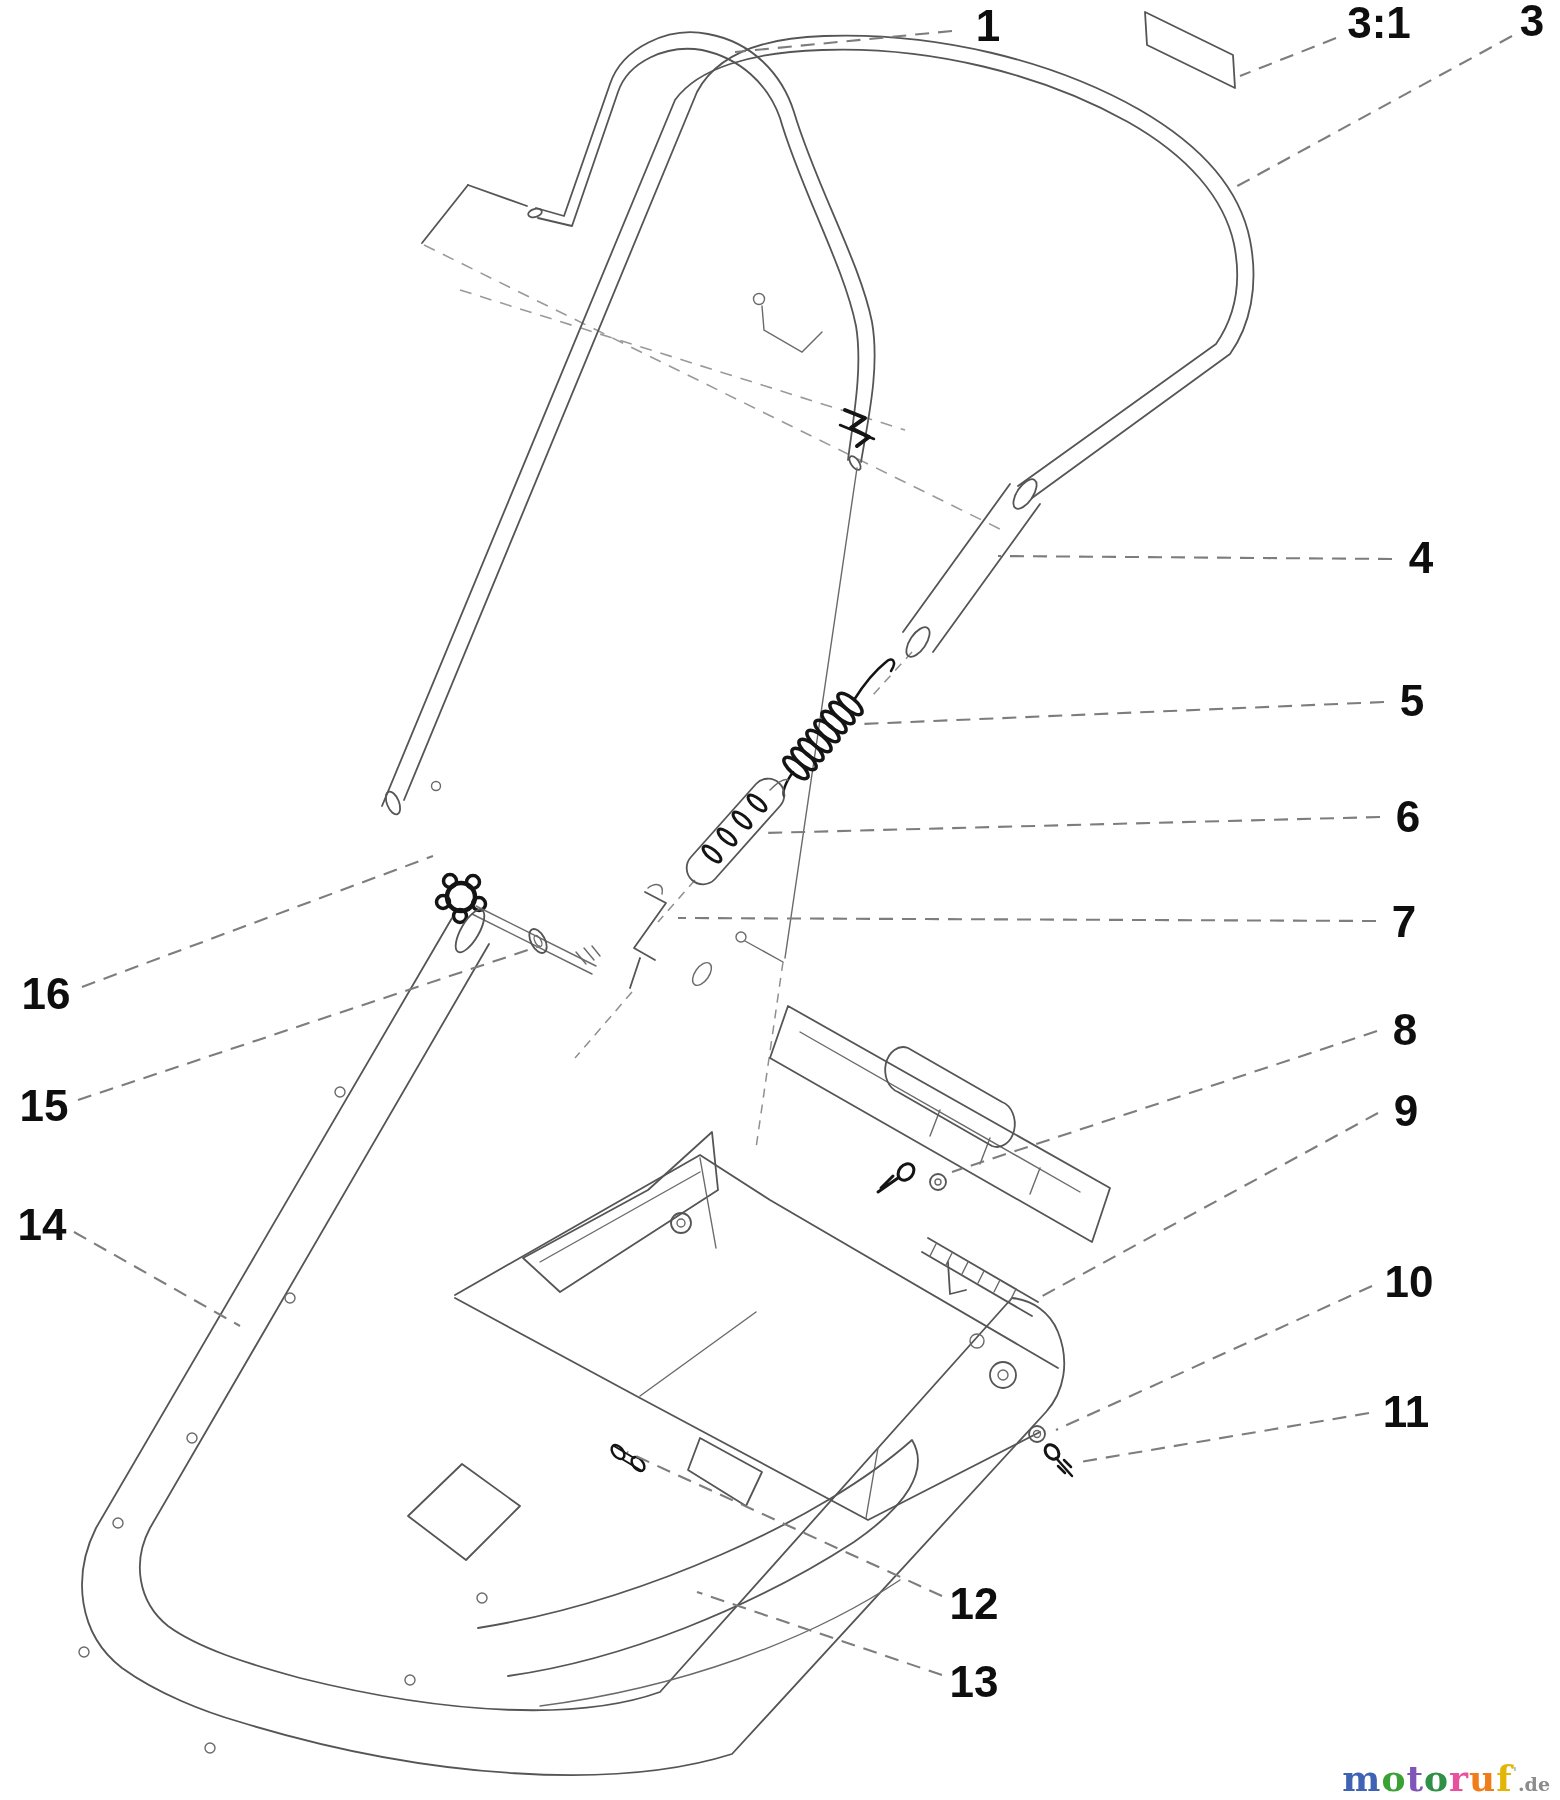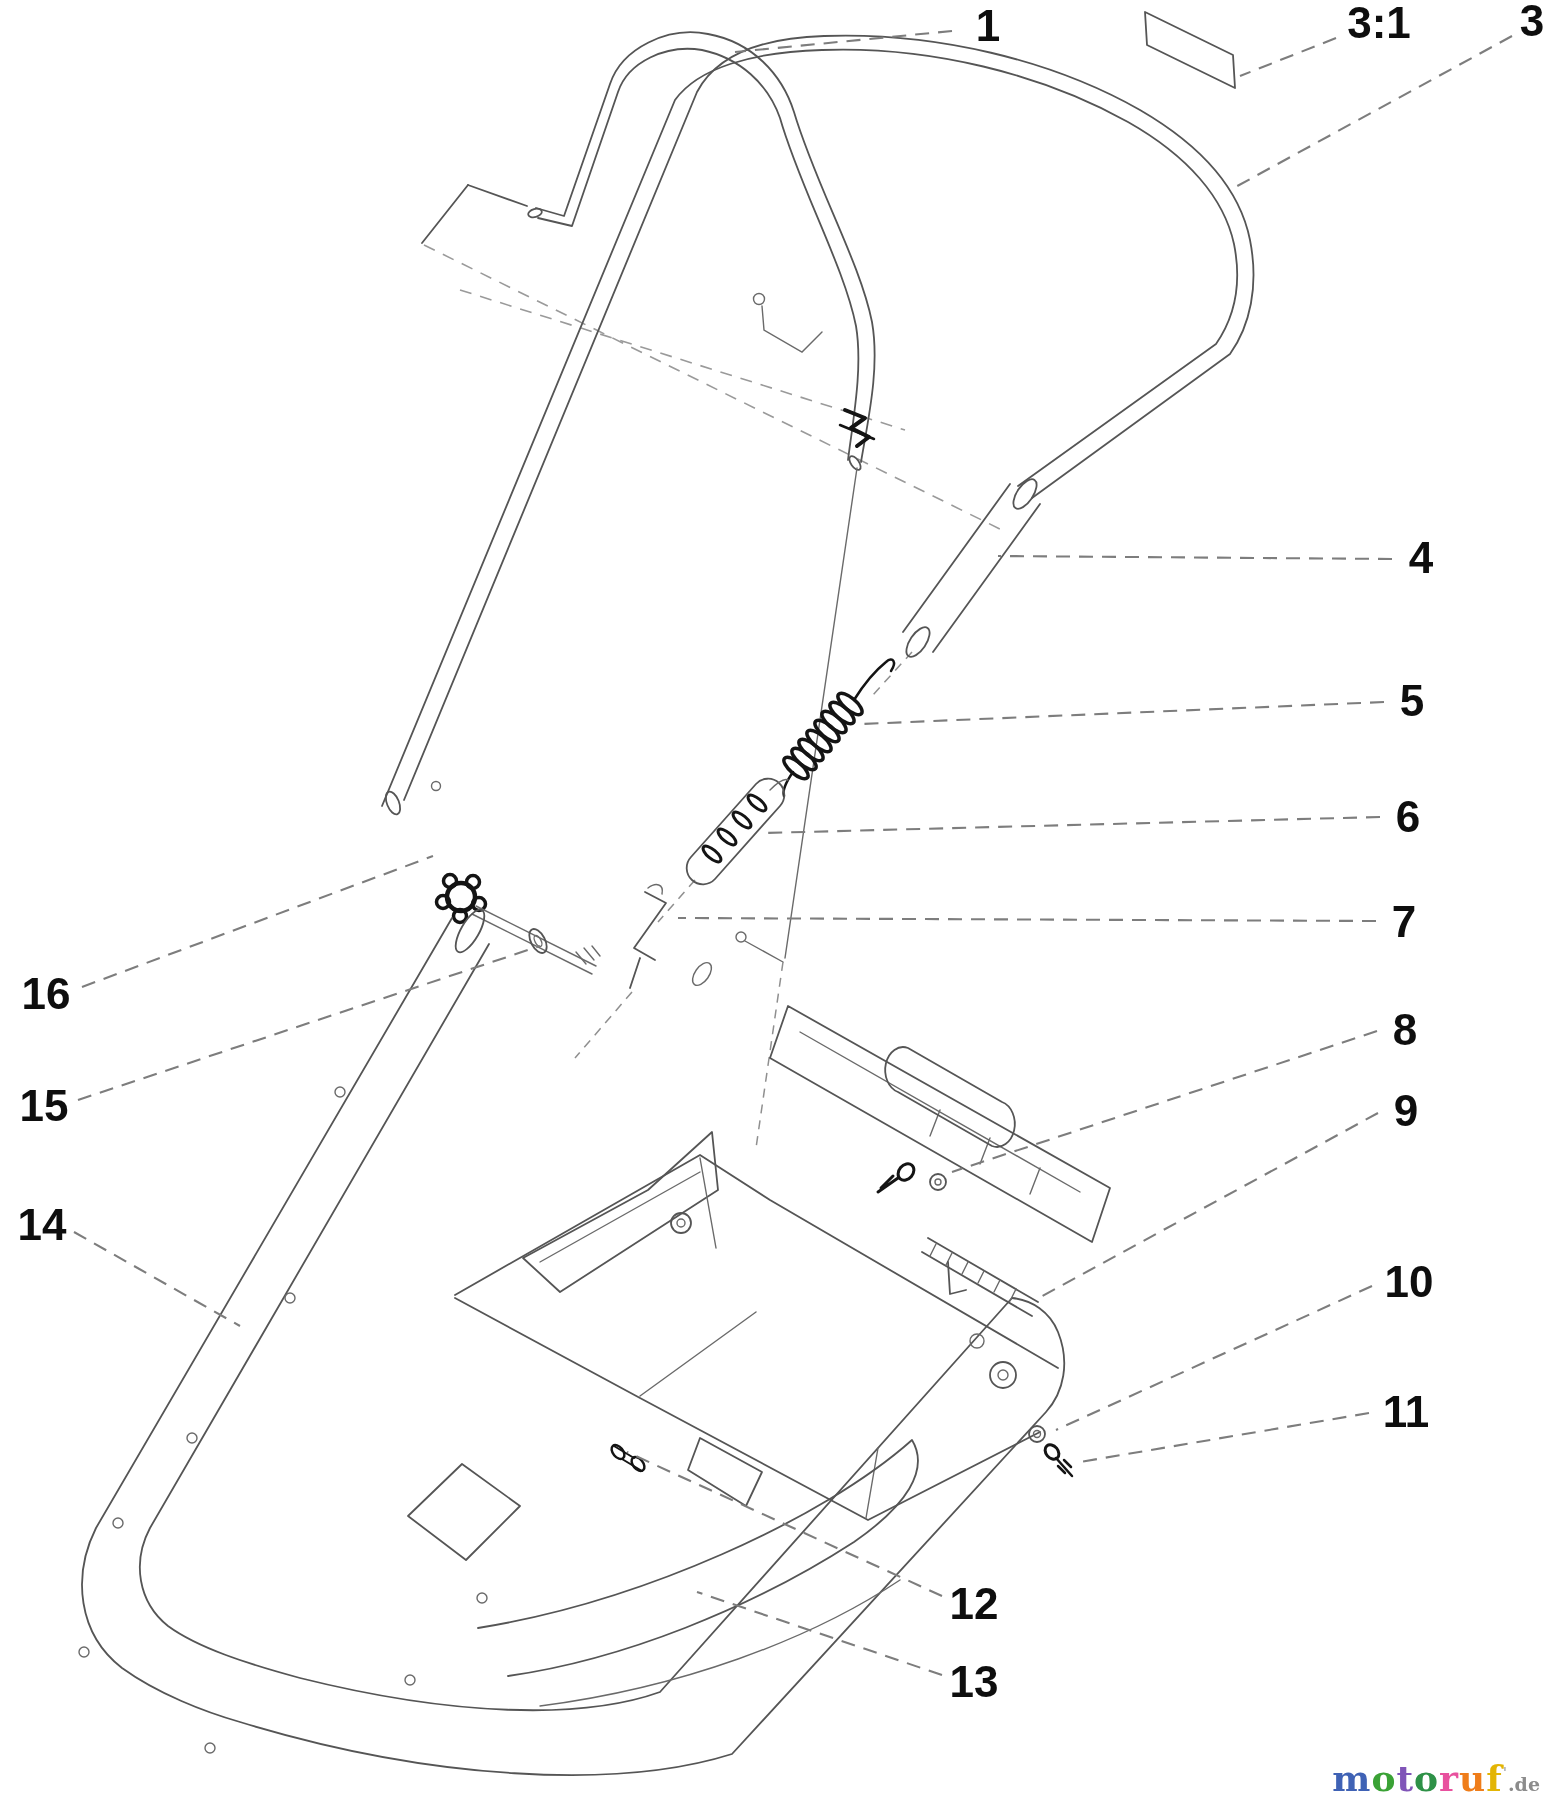--- a/index.html
+++ b/index.html
@@ -9,21 +9,21 @@
   }
   svg{position:absolute;left:0;top:0;}
   .ln{stroke:#555;stroke-width:1.8;fill:none;stroke-linecap:round;stroke-linejoin:round;}
   .lnl{stroke:#6a6a6a;stroke-width:1.4;fill:none;stroke-linecap:round;}
   .dk{stroke:#141414;fill:none;stroke-linecap:round;stroke-linejoin:round;}
   .ph{stroke:#9a9a9a;stroke-width:1.6;fill:none;stroke-dasharray:12 9;}
   .hid{stroke:#8f8f8f;stroke-width:1.5;fill:none;stroke-dasharray:9 7;}
   .leader{stroke:#7d7d7d;stroke-width:2.1;fill:none;stroke-dasharray:14 9;}
   .callout{font:bold 44px "Liberation Sans", sans-serif;fill:#0e0e0e;}
   #logo{
-    position:absolute;right:20px;bottom:4px;
+    position:absolute;right:10px;bottom:4px;
     font-family:"DejaVu Serif", serif;font-weight:bold;font-size:36px;line-height:1;
     letter-spacing:1px;white-space:nowrap;margin-top:16px;
   }
   #logo .suffix{font-size:19px;font-weight:bold;letter-spacing:0;}
   #logo .tick{font-size:14px;color:#b5b5b5;vertical-align:super;}
 </style>
 </head>
 <body>
 
 <svg width="1560" height="1800" viewBox="0 0 1560 1800">

